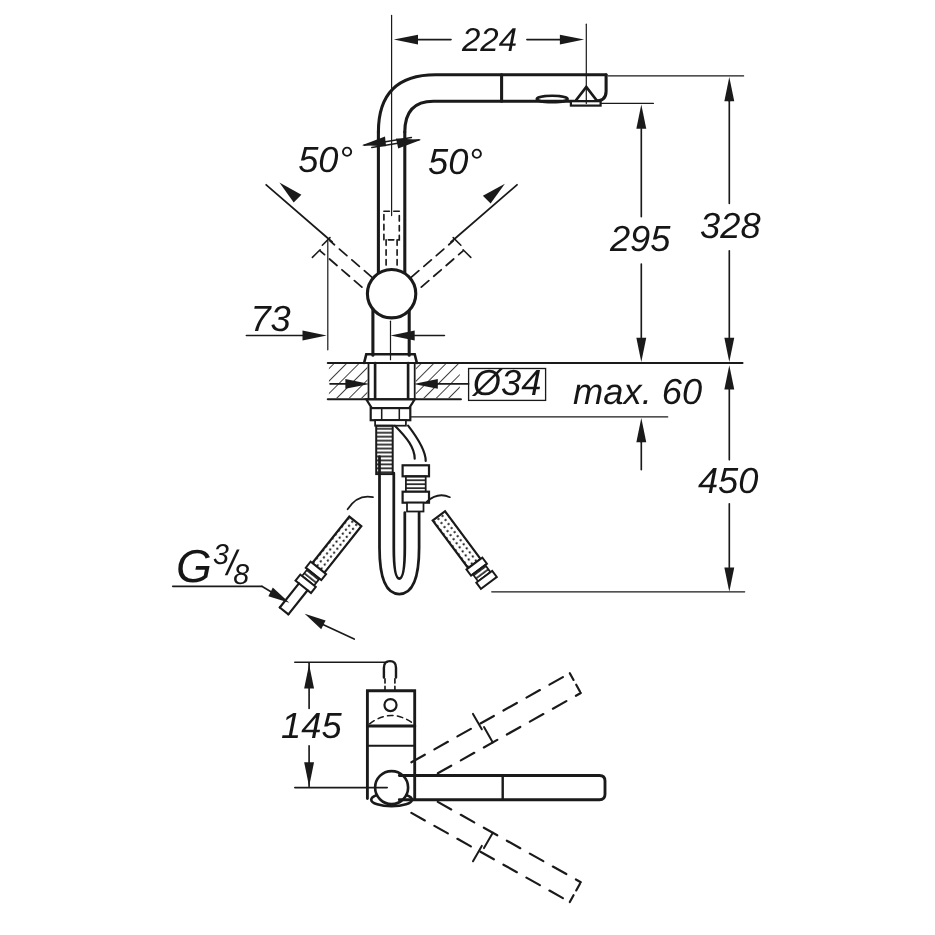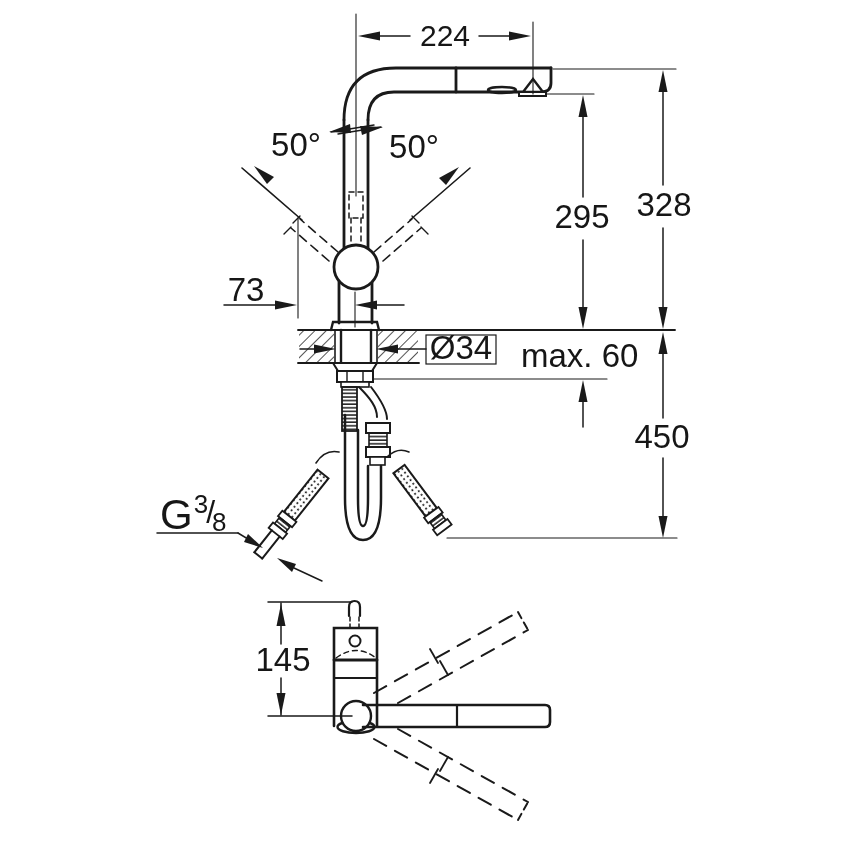--- a/index.html
+++ b/index.html
@@ -1,16 +1,16 @@
 <!DOCTYPE html>
 <html><head>
 <meta charset="utf-8">
 <style>
   html,body{margin:0;padding:0;background:#ffffff;}
-  .stage{width:850px;height:850px;background:#fef9c3;position:relative;font-family:"Liberation Sans",sans-serif;}
+  .stage{width:850px;height:850px;background:#fef9c3;position:relative;font-family:"Liberation Sans",sans-serif;font-style:italic;}
   svg{display:block;}
   .dim-text{font-family:"Liberation Sans",sans-serif;font-size:33px;fill:#161616;}
   .dim-text-sm{font-family:"Liberation Sans",sans-serif;font-size:30px;fill:#161616;}
   .g-text{font-family:"Liberation Sans",sans-serif;font-size:42px;fill:#161616;}
   .g-sup{font-size:26px;}
   .g-slash{font-size:32px;}
   .mid{text-anchor:middle;}
 </style>
 </head>
 <body>

